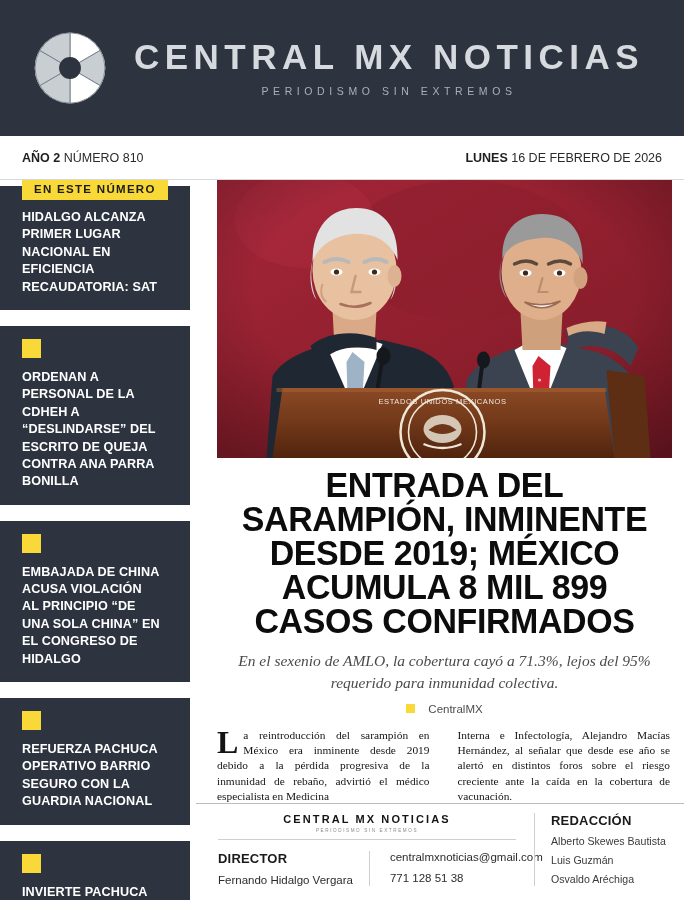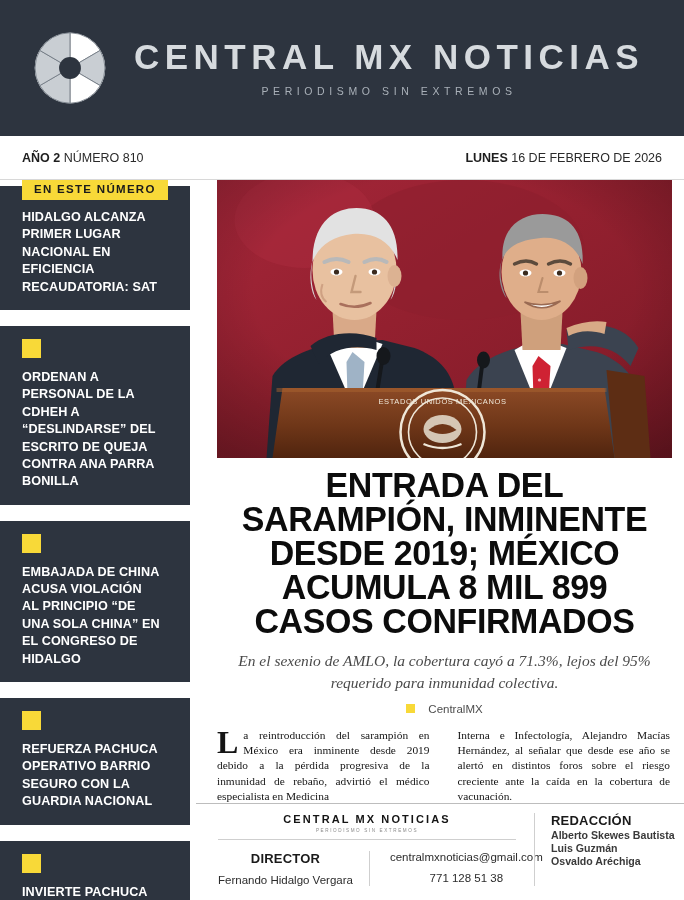--- a/index.html
+++ b/index.html
@@ -255,21 +255,20 @@
   .footer-brand-tag {
     font-size: 4.6px;
     letter-spacing: 1.6px;
     color: #8a8a8a;
     margin-top: 3px;
     white-space: nowrap;
   }
   .footer-cols {
     display: flex;
     margin-top: 11px;
-    text-align: center;
   }
   .fc {
     padding-right: 16px;
   }
   .fc.director { flex: 0 0 auto; }
   .fc.contact {
     border-left: 1px solid #cfcfcf;
     padding-left: 20px;
   }
   .fc-label {
@@ -296,22 +295,21 @@
   }
   .redaccion-label {
     font-size: 13px;
     font-weight: bold;
     color: #1a1a1a;
     letter-spacing: 0.2px;
   }
   .redaccion-name {
     font-size: 10.6px;
     color: #3a3a3a;
-    margin-top: 1px;
-    font-weight: bold;
+    margin-top: 7px;
   }
 </style>
 </head>
 <body>
 
 <div class="masthead">
   <div class="masthead-inner">
     <div class="logo-mark">
       <svg viewBox="0 0 100 100" xmlns="http://www.w3.org/2000/svg">
         <circle cx="50" cy="50" r="42" fill="#ffffff"></circle>

